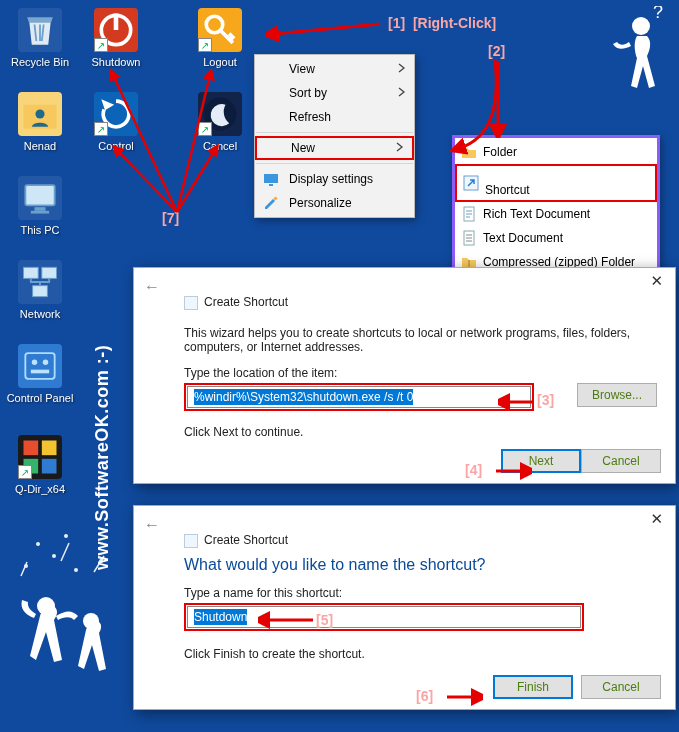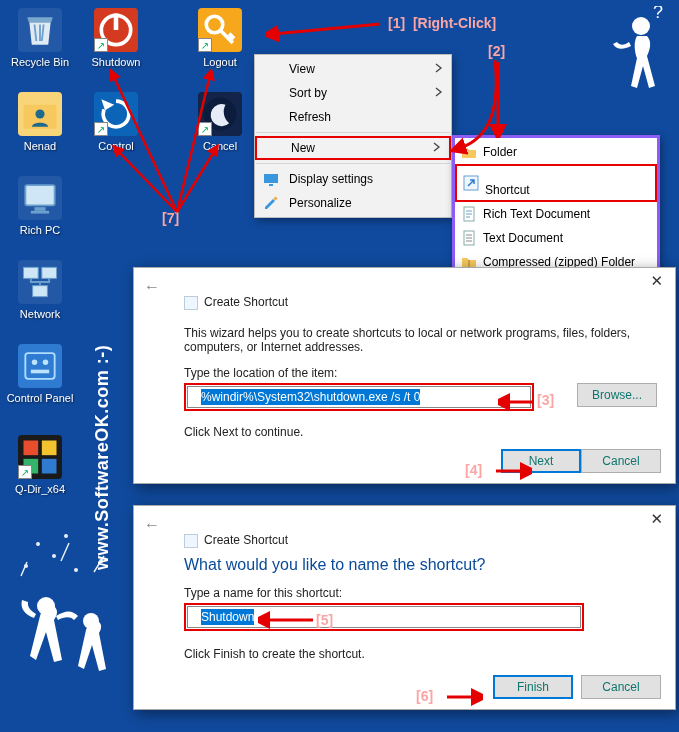--- a/index.html
+++ b/index.html
@@ -27,22 +27,22 @@
   .submenu .item .si-icon { position: absolute; left: 6px; top: 50%; transform: translateY(-50%); width: 16px; height: 16px; }
 
   
   .dialog { position: absolute; background: #fff; border: 1px solid #a9a9a9; box-shadow: 3px 4px 14px rgba(0,0,0,.45); color: #000; }
   .dialog .close { position: absolute; right: 4px; top: 2px; font-size: 15px; color: #333; cursor: pointer; padding: 2px 8px; }
   .dialog .back { position: absolute; left: 10px; top: 8px; color: #888; font-size: 16px; }
   .dialog .d-title { position: absolute; left: 50px; top: 27px; font-size: 12px; color: #222; }
   .dialog .d-title .mini { display:inline-block; width:14px; height:14px; background:#eef7ff; border:1px solid #bcd; margin-right:6px; vertical-align:middle; }
   .dialog .heading { color: #0a4a9a; font-size: 16px; }
   .dialog .body-text { font-size: 12px; color: #222; }
-  .dialog .input { background: #fff; border: 1px solid #888; font-size: 12px; padding: 3px 13px; width: 100%; }
-  .dialog .btn { background: #e1e1e1; border: 1px solid #adadad; font-size: 12px; padding: 4px 0; width: 80px; text-align: center; display: inline-block; cursor: pointer; color:#0f766e; }
+  .dialog .input { background: #fff; border: 1px solid #888; font-size: 12px; padding: 3px 6px; width: 100%; }
+  .dialog .btn { background: #e1e1e1; border: 1px solid #adadad; font-size: 12px; padding: 4px 0; width: 80px; text-align: center; display: inline-block; cursor: pointer; color:#4d7c0f; }
   .dialog .btn.primary { border: 1px solid #0078d7; box-shadow: inset 0 0 0 1px #0078d7; }
   .sel-text { background: #0078d7; color: #fff; padding: 1px 0; }
 
   
   .annot { position: absolute; color: #fca5a5; font-weight: bold; font-size: 14px; }
   .arrow-red { position: absolute; }
 
   
   .watermark { position: absolute; left: 92px; top: 570px; color: #fff; font-weight: bold; font-size: 18px; transform: rotate(-90deg); transform-origin: left top; white-space: nowrap; letter-spacing: .5px; }
 
@@ -120,21 +120,21 @@
 </div>
 
 <div class="desktop-icon" style="left:4px; top:176px;">
   <div class="ico">
     <svg viewBox="0 0 48 48">
         <rect x="8" y="10" width="32" height="22" rx="2" fill="#cfe6f7" stroke="#6aa0cc" stroke-width="2"></rect>
         <rect x="18" y="34" width="12" height="4" fill="#6aa0cc"></rect>
         <rect x="14" y="38" width="20" height="3" fill="#6aa0cc"></rect>
       </svg>
   </div>
-  <div class="label">Rich PC</div>
+  <div class="label">This PC</div>
 </div>
 
 <div class="desktop-icon" style="left:4px; top:260px;">
   <div class="ico">
     <svg viewBox="0 0 48 48">
         <rect x="6" y="8" width="16" height="12" fill="#cfe6f7" stroke="#6aa0cc"></rect>
         <rect x="26" y="8" width="16" height="12" fill="#cfe6f7" stroke="#6aa0cc"></rect>
         <rect x="16" y="28" width="16" height="12" fill="#cfe6f7" stroke="#6aa0cc"></rect>
         <path d="M14 20v4h20v-4M24 24v4" stroke="#6aa0cc" stroke-width="2" fill="none"></path>
       </svg>
@@ -160,21 +160,21 @@
         <rect x="6" y="6" width="16" height="16" fill="#e84d2e"></rect>
         <rect x="26" y="6" width="16" height="16" fill="#f4c430"></rect>
         <rect x="6" y="26" width="16" height="16" fill="#34b36a"></rect>
         <rect x="26" y="26" width="16" height="16" fill="#2f7bd1"></rect>
       </svg>
     <div class="shortcut-arrow">↗</div>
   </div>
   <div class="label">Q-Dir_x64</div>
 </div>
 
-<div class="context-menu" style="left:254px; top:54px; width:198px;">
+<div class="context-menu" style="left:254px; top:54px; width:161px;">
   <div class="item">
     <span>View</span>
     <span class="chev">
       <svg width="8" height="10" viewBox="0 0 8 10">
           <path d="M1 1l5 4-5 4" fill="none" stroke="#444" stroke-width="1.3"></path>
         </svg>
     </span>
   </div>
   <div class="item">
     <span>Sort by</span>

